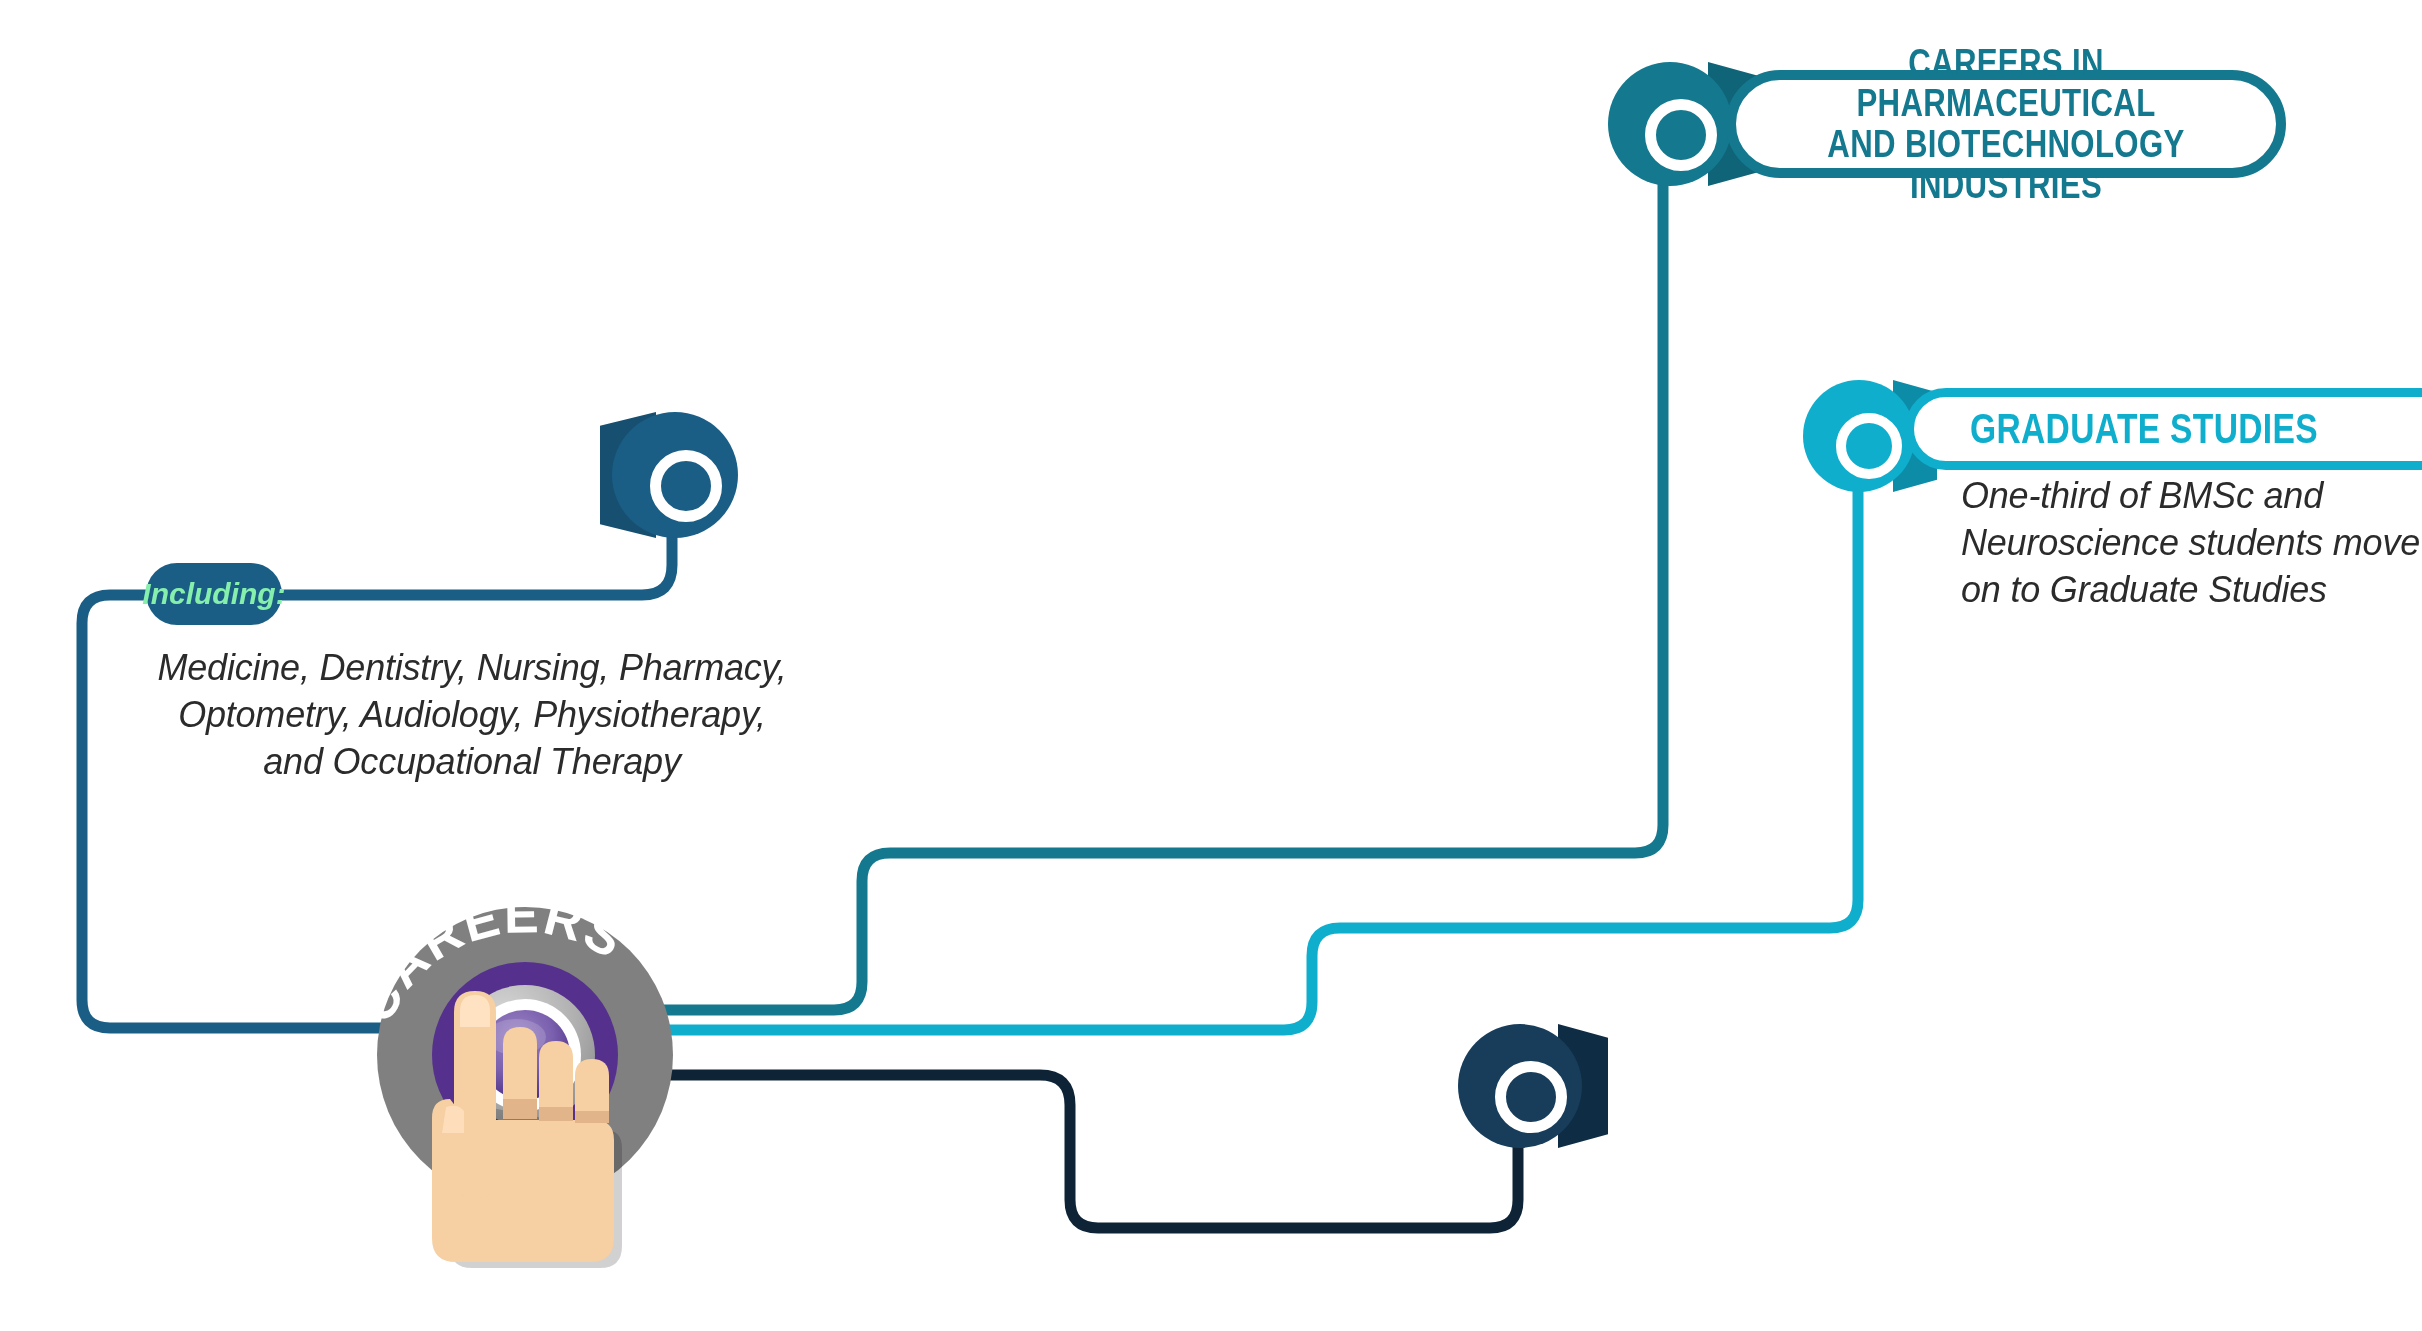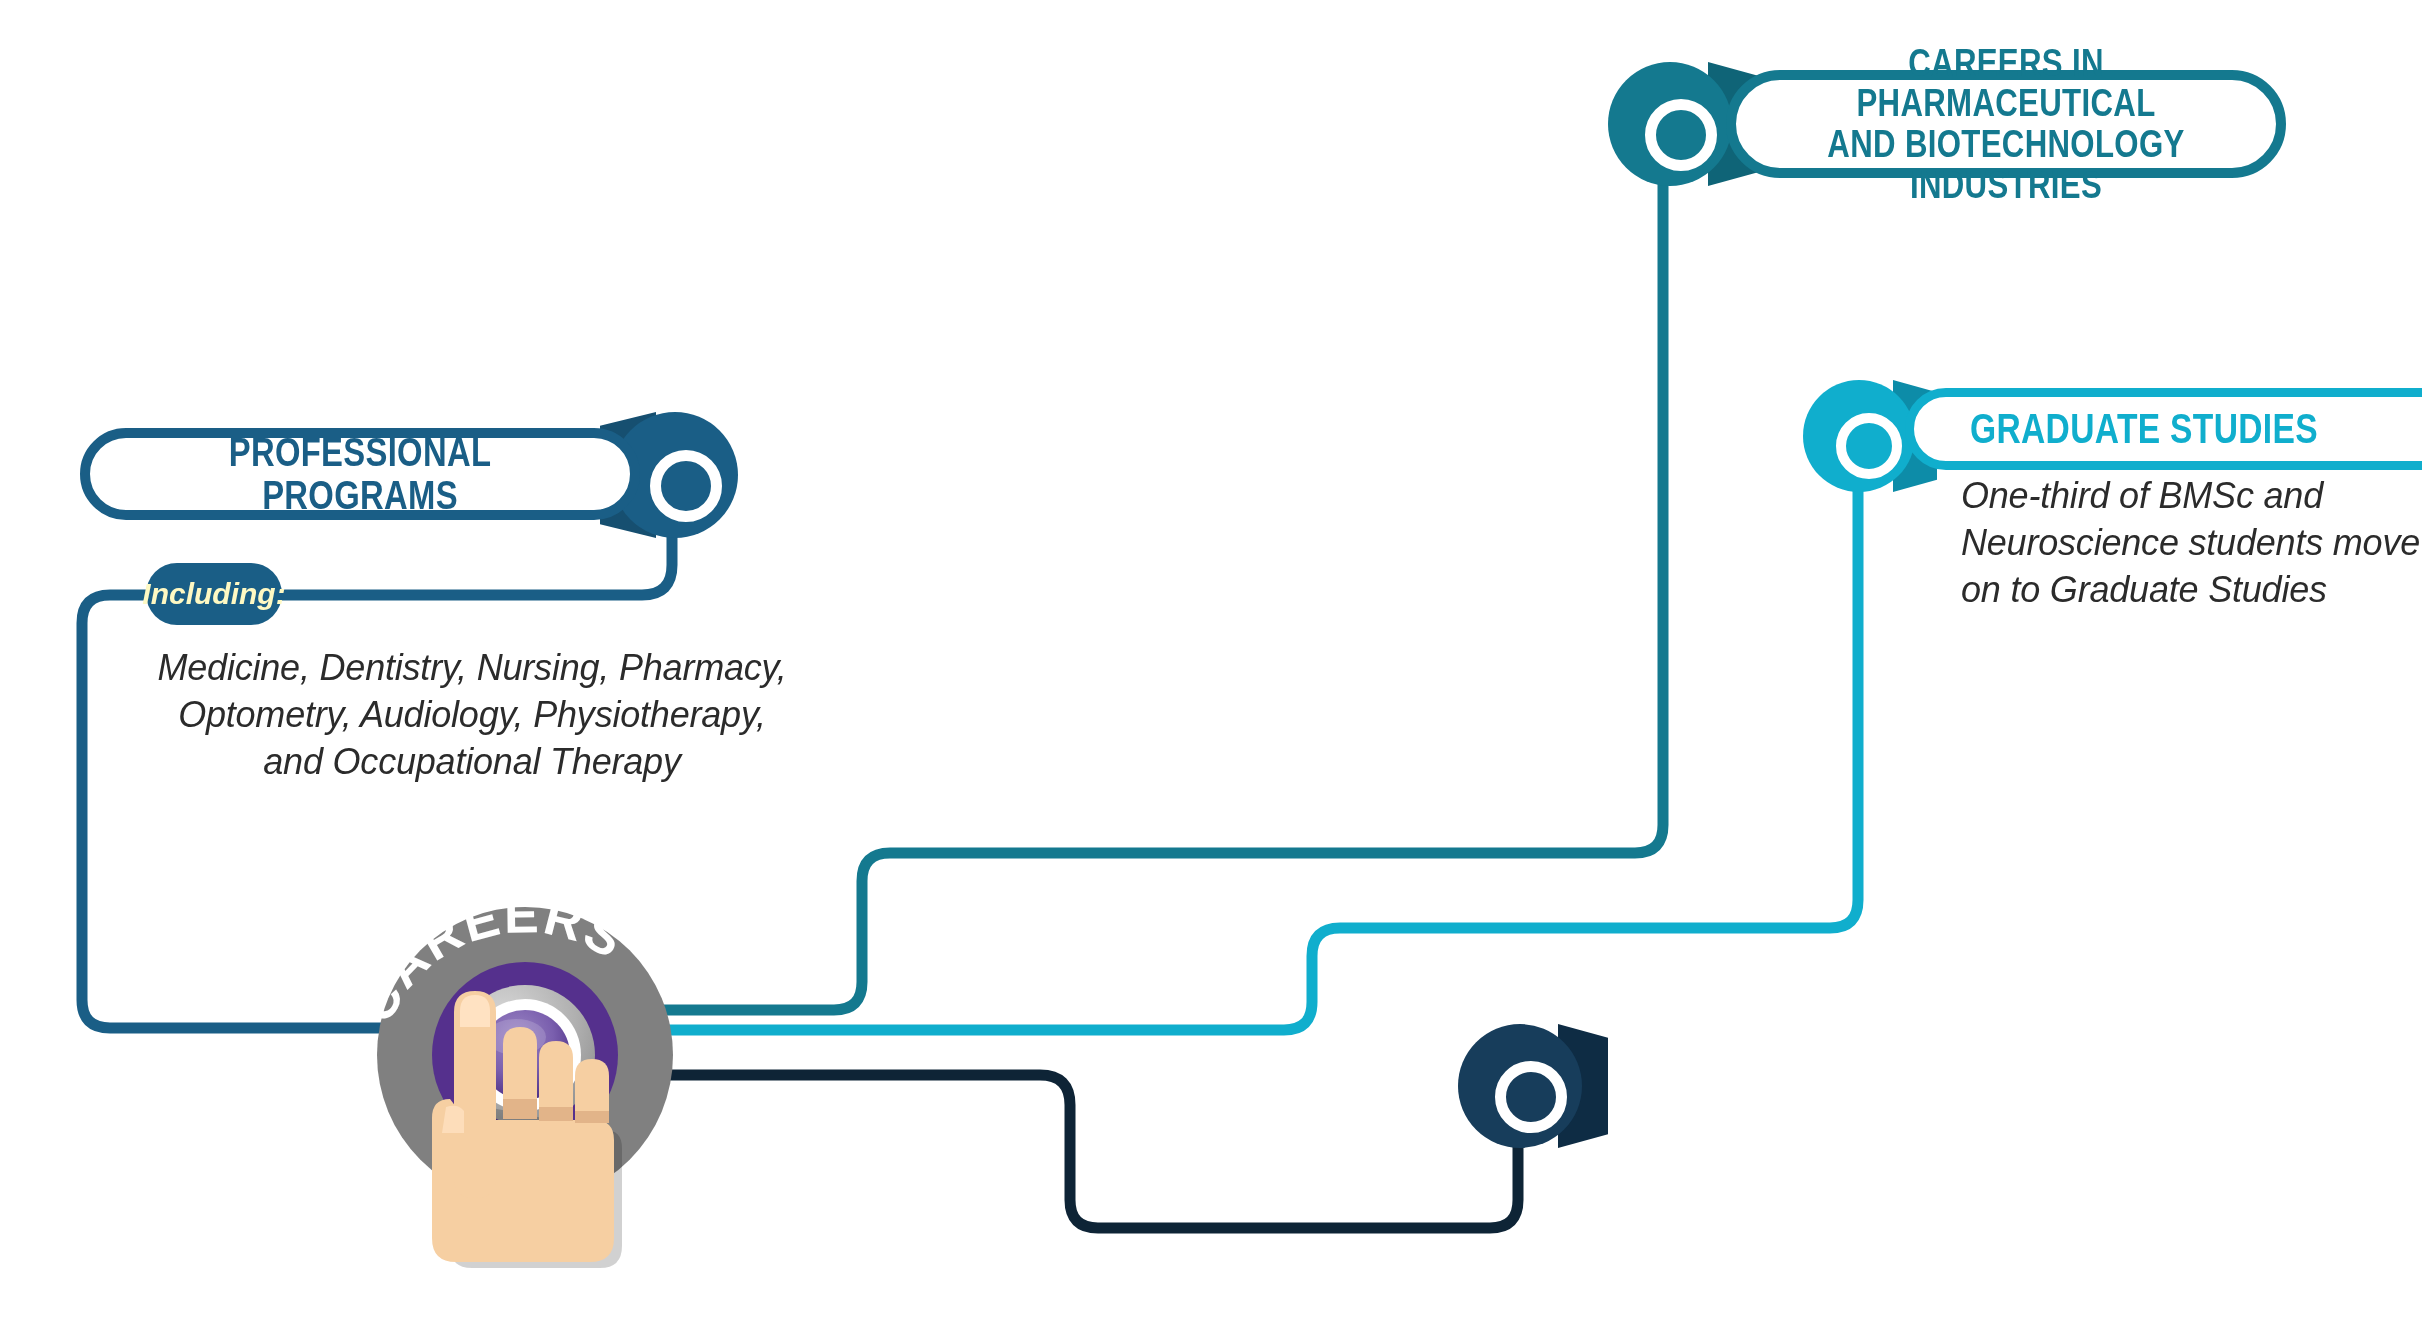--- a/index.html
+++ b/index.html
@@ -78,21 +78,21 @@
     letter-spacing: -.2px;
   }
 
   
   .tag {
     position: absolute;
     display: flex;
     align-items: center;
     justify-content: center;
     border-radius: 999px;
-    color: #fef9c3;
+    color: #86efac;
     font-weight: 700;
     font-style: italic;
   }
 
   
   #careers-button {
     position: absolute;
   }
   #careers-button svg { display: block; }
 </style>
@@ -121,24 +121,20 @@
   <div class="card" style="left:0px; top:0px; width:2422px; height:1331px; pointer-events:none;">
 
     <div style="position:absolute; left:600px; top:412px; width:56px; height:126px;
                 background:#164f70; clip-path:polygon(0 11%, 100% 0, 100% 100%, 0 89%);"></div>
 
     <div class="knob" style="left:612px; top:412px; width:126px; height:126px; pointer-events:auto;">
       <div class="body" style="left:0; top:0; width:126px; height:126px; background:#1a5e86;"></div>
       <div class="ring" style="left:38px; top:38px; width:50px; height:50px; border-width:11px;"></div>
     </div>
 
-    <div class="pill" style="left:80px; top:428px; width:560px; height:92px;
-                border:10px solid #1a5e86; border-radius:999px; pointer-events:auto;">
-      <span class="pill-label" style="color:#1a5e86; font-size:41px;">PROFESSIONAL PROGRAMS</span>
-    </div>
 
     <div class="tag" style="left:146px; top:563px; width:136px; height:62px; background:#1a5e86; font-size:30px;">
       <span>Including:</span>
     </div>
 
     <div class="caption" style="left:152px; top:645px; width:640px; font-size:36px;text-align:center;">Medicine, Dentistry, Nursing, Pharmacy,
 Optometry, Audiology, Physiotherapy,
 and Occupational Therapy</div>
   </div>
 

